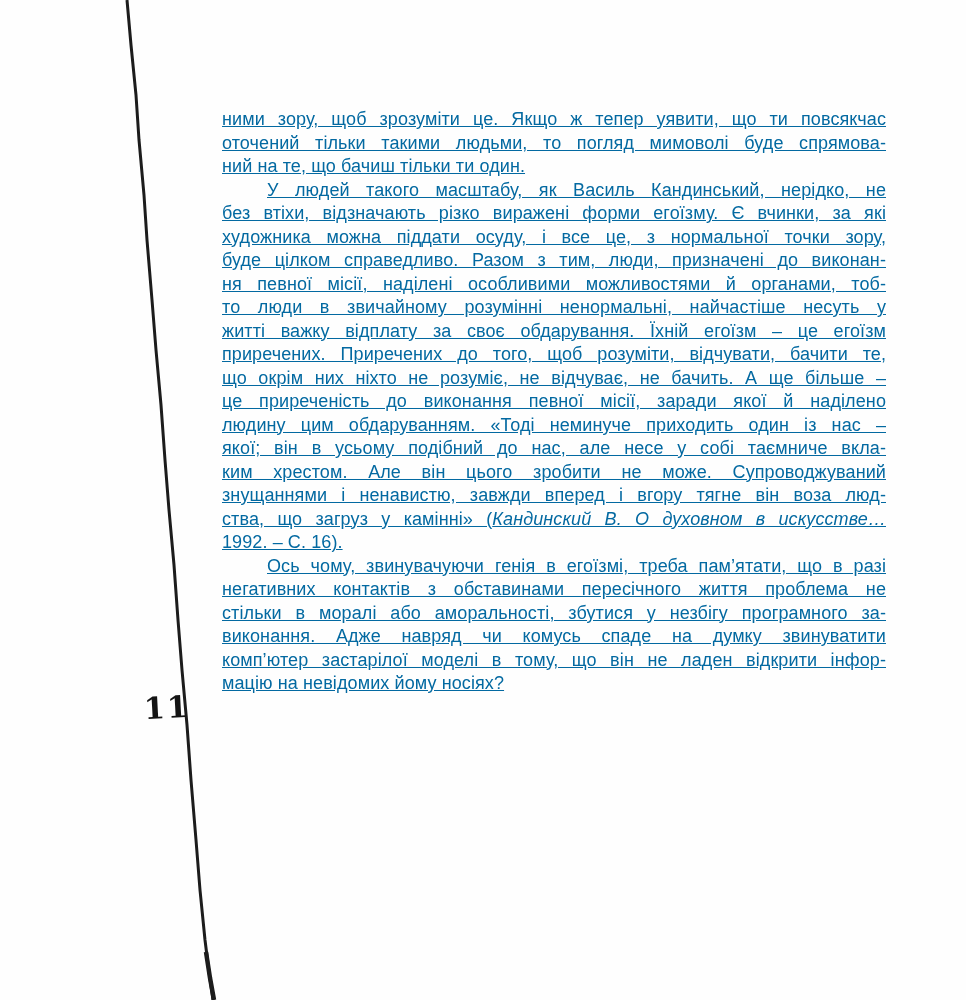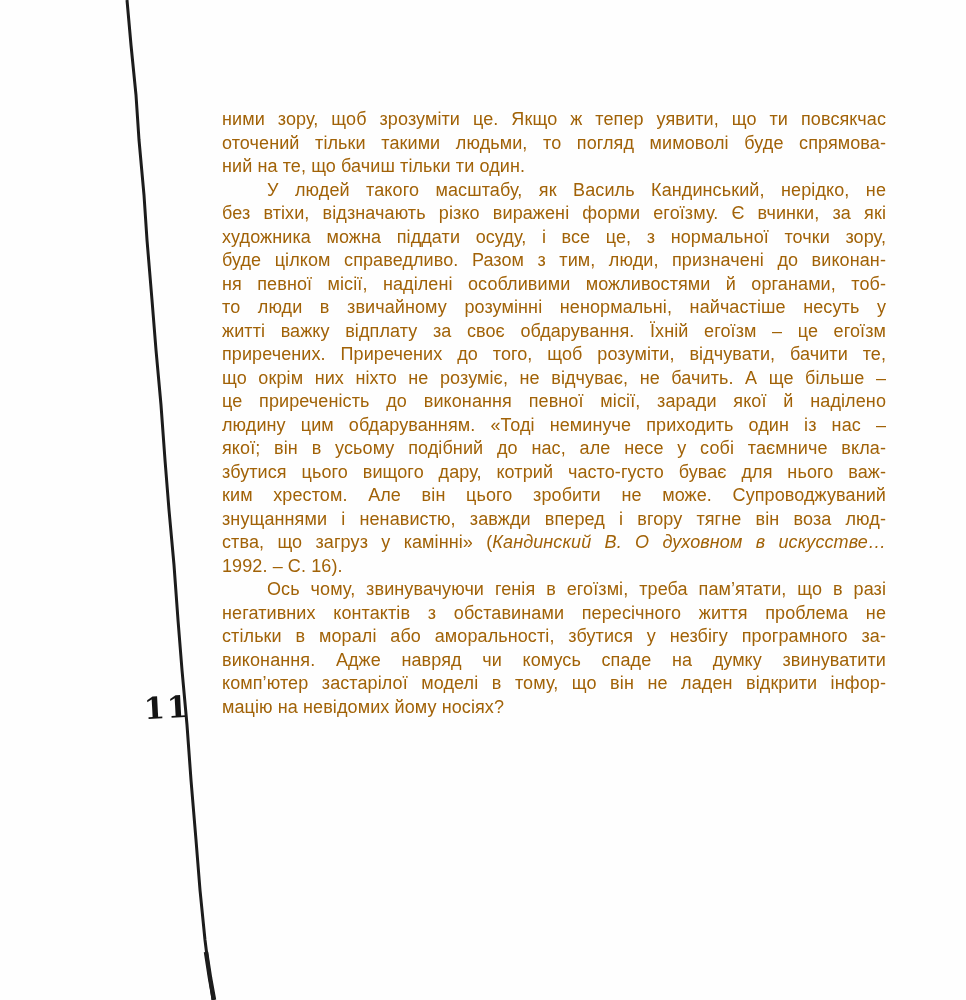--- a/index.html
+++ b/index.html
@@ -32,21 +32,22 @@
     font-size: 30px;
     letter-spacing: 2px;
     color: #141414;
     transform: rotate(-3deg);
   }
   .text-block {
     position: absolute;
     left: 222px;
     top: 108px;
     width: 664px;
-    color: #a16207;
+    color: #0369a1;
+    text-decoration: underline;
   }
   .line {
     font-size: 18px;
     line-height: 23.5px;
     letter-spacing: 0.1px;
     text-align: justify;
     text-align-last: justify;
     white-space: normal;
     height: 23.5px;
     overflow: visible;
@@ -83,21 +84,20 @@
       <div class="line">художника можна піддати осуду, і все це, з нормальної точки зору,</div>
       <div class="line">буде цілком справедливо. Разом з тим, люди, призначені до виконан-</div>
       <div class="line">ня певної місії, наділені особливими можливостями й органами, тоб-</div>
       <div class="line">то люди в звичайному розумінні ненормальні, найчастіше несуть у</div>
       <div class="line">житті важку відплату за своє обдарування. Їхній егоїзм – це егоїзм</div>
       <div class="line">приречених. Приречених до того, щоб розуміти, відчувати, бачити те,</div>
       <div class="line">що окрім них ніхто не розуміє, не відчуває, не бачить. А ще більше –</div>
       <div class="line">це приреченість до виконання певної місії, заради якої й наділено</div>
       <div class="line">людину цим обдаруванням. «Тоді неминуче приходить один із нас –</div>
       <div class="line">якої; він в усьому подібний до нас, але несе у собі таємниче вкла-</div>
-      <div class="line">збутися цього вищого дару, котрий часто-густо буває для нього важ-</div>
       <div class="line">ким хрестом. Але він цього зробити не може. Супроводжуваний</div>
       <div class="line">знущаннями і ненавистю, завжди вперед і вгору тягне він воза люд-</div>
       <div class="line"><span class="">ства, що загруз у камінні» (</span><span class="italic">Кандинский В. О духовном в искусстве…</span></div>
       <div class="line end">1992. – С. 16).</div>
       <div class="line indent">Ось чому, звинувачуючи генія в егоїзмі, треба пам’ятати, що в разі</div>
       <div class="line">негативних контактів з обставинами пересічного життя проблема не</div>
       <div class="line">стільки в моралі або аморальності, збутися у незбігу програмного за-</div>
       <div class="line">виконання. Адже навряд чи комусь спаде на думку звинуватити</div>
       <div class="line">комп’ютер застарілої моделі в тому, що він не ладен відкрити інфор-</div>
       <div class="line end">мацію на невідомих йому носіях?</div>

